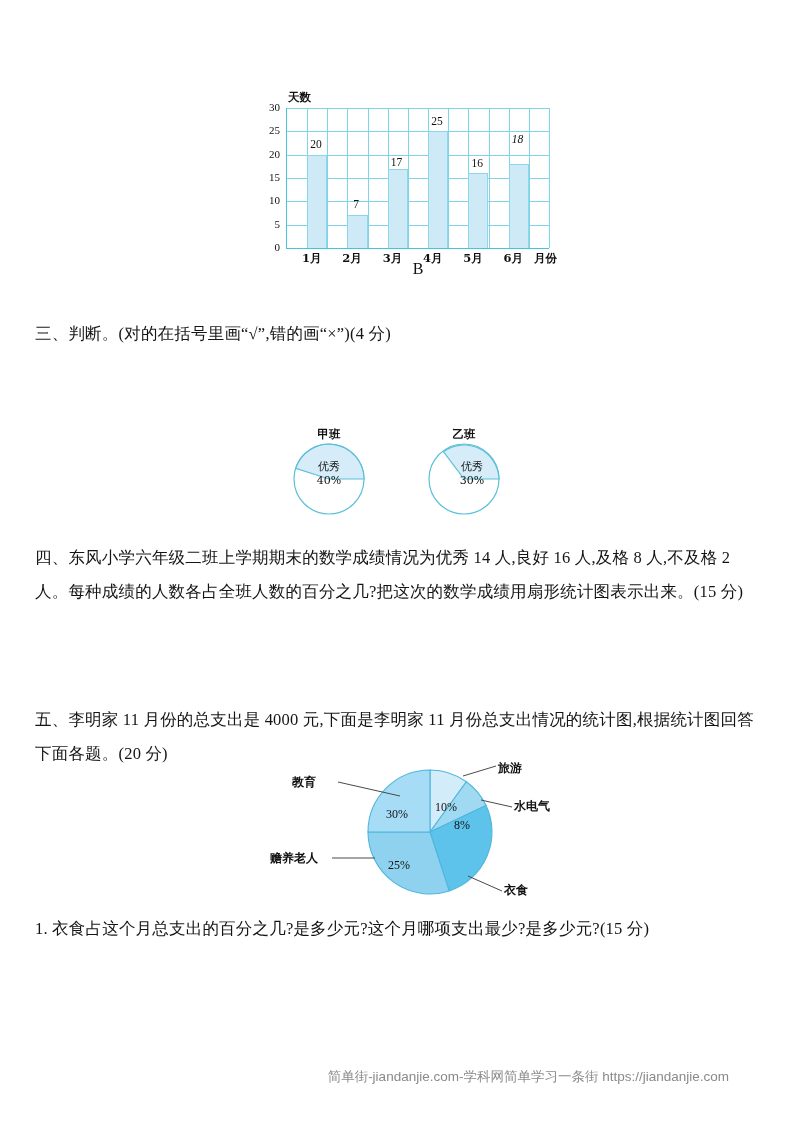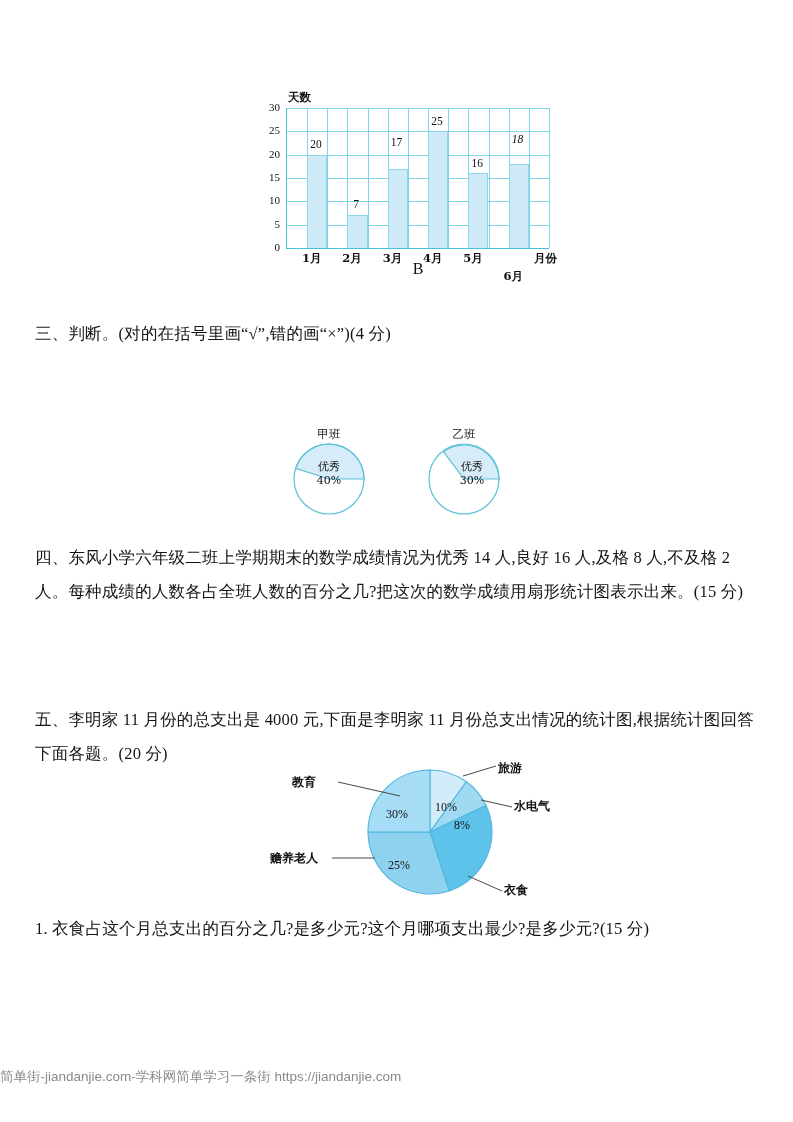--- a/index.html
+++ b/index.html
@@ -111,21 +111,21 @@
   }
 
   
   .smallpie-wrap { position: absolute; }
   .smallpie-title {
     position: absolute;
     top: 0;
     width: 100%;
     text-align: center;
     font-size: 11.5px;
-    font-weight: normal;
+    font-weight: bold;
     font-family: "DejaVu Serif", serif;
     color: #111;
   }
   .smallpie-svg { position: absolute; top: 16px; left: 0; }
   .pielabel {
     position: absolute;
     text-align: center;
     font-size: 11px;
     color: #111;
     line-height: 13px;
@@ -157,21 +157,21 @@
     color: #111;
     white-space: nowrap;
   }
 
   
   #footer {
     position: absolute;
     left: 0;
     top: 1068px;
     width: 729px;
-    text-align: left;
+    text-align: right;
     font-size: 13.5px;
     color: #8a8a8a;
     font-family: "Liberation Sans", sans-serif;
   }
 </style>
 </head>
 <body>
 
 <div class="page">
 
@@ -204,39 +204,39 @@
       <div class="bar-rect" style="left:20.1px; width:20.2px; height:93.3px;"></div>
       <div class="bar-rect" style="left:60.4px; width:20.2px; height:32.7px;"></div>
       <div class="bar-rect" style="left:100.7px; width:20.2px; height:79.3px;"></div>
       <div class="bar-rect" style="left:141px; width:20.2px; height:116.6px;"></div>
       <div class="bar-rect" style="left:181.3px; width:20.2px; height:74.7px;"></div>
       <div class="bar-rect" style="left:221.6px; width:20.2px; height:84px;"></div>
     </div>
 
     <div class="bar-val" style="left:45px; top:50px;">20</div>
     <div class="bar-val" style="left:85px; top:110px;">7</div>
-    <div class="bar-val" style="left:125.5px; top:48px;">17</div>
+    <div class="bar-val" style="left:125.5px; top:68px;">17</div>
     <div class="bar-val" style="left:166px; top:27px;">25</div>
     <div class="bar-val" style="left:206.3px; top:69px;">16</div>
     <div class="bar-val" style="left:246.6px; top:45px;font-style:italic;">18</div>
 
     <div class="ytick" style="left:0px; top:153px;">0</div>
     <div class="ytick" style="left:0px; top:129.6px;">5</div>
     <div class="ytick" style="left:0px; top:106.3px;">10</div>
     <div class="ytick" style="left:0px; top:83px;">15</div>
     <div class="ytick" style="left:0px; top:59.6px;">20</div>
     <div class="ytick" style="left:0px; top:36.3px;">25</div>
     <div class="ytick" style="left:0px; top:13px;">30</div>
 
     <div class="xtick" style="left:36.8px; top:163px;">1月</div>
     <div class="xtick" style="left:77.1px; top:163px;">2月</div>
     <div class="xtick" style="left:117.4px; top:163px;">3月</div>
     <div class="xtick" style="left:157.7px; top:163px;">4月</div>
     <div class="xtick" style="left:198px; top:163px;">5月</div>
-    <div class="xtick" style="left:238.3px; top:163px;margin-top:18px;">6月</div>
+    <div class="xtick" style="left:238.3px; top:163px;">6月</div>
     <div class="axis-title" style="left:276px; top:163px;">月份</div>
 
     <div id="fig-b-label">B</div>
   </div>
 
   <div class="qtext" style="left:35px; top:317px; width:725px;">三、判断。(对的在括号里画“√”,错的画“×”)(4 分)</div>
 
 
   <div class="smallpie-wrap" style="left:283px; top:427px; width:92px; height:88px;">
     <div class="smallpie-title">甲班</div>

